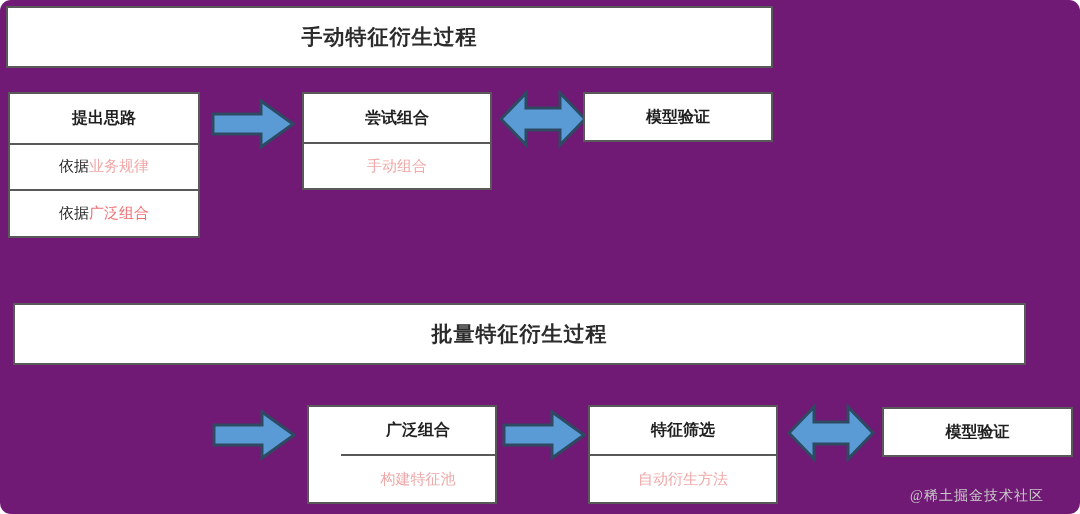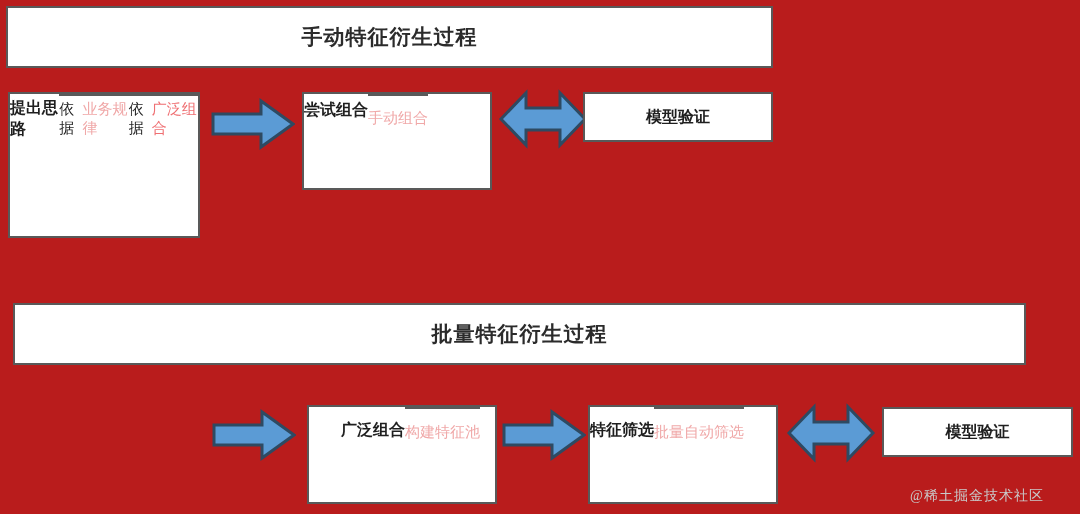--- a/index.html
+++ b/index.html
@@ -7,22 +7,23 @@
     padding: 0;
     background: #ffffff;
   }
   body {
     font-family: "Liberation Sans", "DejaVu Sans", sans-serif;
   }
   #canvas {
     position: relative;
     width: 1080px;
     height: 514px;
-    background: #b91c1c;
+    background: #701a75;
     overflow: hidden;
+    border-radius: 11px;
   }
 
   
   .box {
     position: absolute;
     box-sizing: border-box;
     border: 2px solid #595959;
     background: #ffffff;
   }
   .banner {
@@ -37,21 +38,21 @@
     letter-spacing: 1px;
   }
 
   
   .card {
     position: absolute;
     box-sizing: border-box;
     border: 2px solid #595959;
     background: #ffffff;
     display: flex;
-    flex-direction: row;
+    flex-direction: column;
   }
   .cell {
     box-sizing: border-box;
     display: flex;
     align-items: center;
     justify-content: center;
     background: #ffffff;
   }
   .cell + .cell {
     border-top: 2px solid #595959;
@@ -108,21 +109,21 @@
     </div>
   </div>
 
   <div class="arrow" style="left:211px; top:98px; width:84px; height:52px;">
     <svg width="84" height="52" viewBox="0 0 84 52">
       <polygon points="2,16 50,16 50,3 82,26 50,49 50,36 2,36" fill="#5B9BD5" stroke="#2E4A62" stroke-width="3" stroke-linejoin="miter"></polygon>
     </svg>
   </div>
 
   <div class="card" style="left:302px; top:92px; width:190px; height:98px;">
-    <div class="cell" style="height:33px;">
+    <div class="cell" style="height:48px;">
       <span class="cell-head txt-black">尝试组合</span>
     </div>
     <div class="cell" style="height:46px;">
       <span class="cell-sub txt-pink">手动组合</span>
     </div>
   </div>
 
   <div class="arrow" style="left:498px; top:89px; width:90px; height:60px;">
     <svg width="90" height="60" viewBox="0 0 90 60">
       <polygon points="3,30 28,4 28,19 62,19 62,4 87,30 62,56 62,41 28,41 28,56" fill="#5B9BD5" stroke="#2E4A62" stroke-width="3" stroke-linejoin="miter"></polygon>
@@ -157,21 +158,21 @@
     <svg width="84" height="52" viewBox="0 0 84 52">
       <polygon points="2,16 50,16 50,3 82,26 50,49 50,36 2,36" fill="#5B9BD5" stroke="#2E4A62" stroke-width="3" stroke-linejoin="miter"></polygon>
     </svg>
   </div>
 
   <div class="card" style="left:588px; top:405px; width:190px; height:99px;">
     <div class="cell" style="height:47px;">
       <span class="cell-head txt-black">特征筛选</span>
     </div>
     <div class="cell" style="height:48px;">
-      <span class="cell-sub txt-pink">批量自动筛选</span>
+      <span class="cell-sub txt-pink">自动衍生方法</span>
     </div>
   </div>
 
   <div class="arrow" style="left:786px; top:403px; width:90px; height:60px;">
     <svg width="90" height="60" viewBox="0 0 90 60">
       <polygon points="3,30 28,4 28,19 62,19 62,4 87,30 62,56 62,41 28,41 28,56" fill="#5B9BD5" stroke="#2E4A62" stroke-width="3" stroke-linejoin="miter"></polygon>
     </svg>
   </div>
 
   <div class="box" style="left:882px; top:407px; width:191px; height:50px; display:flex; align-items:center; justify-content:center;">

